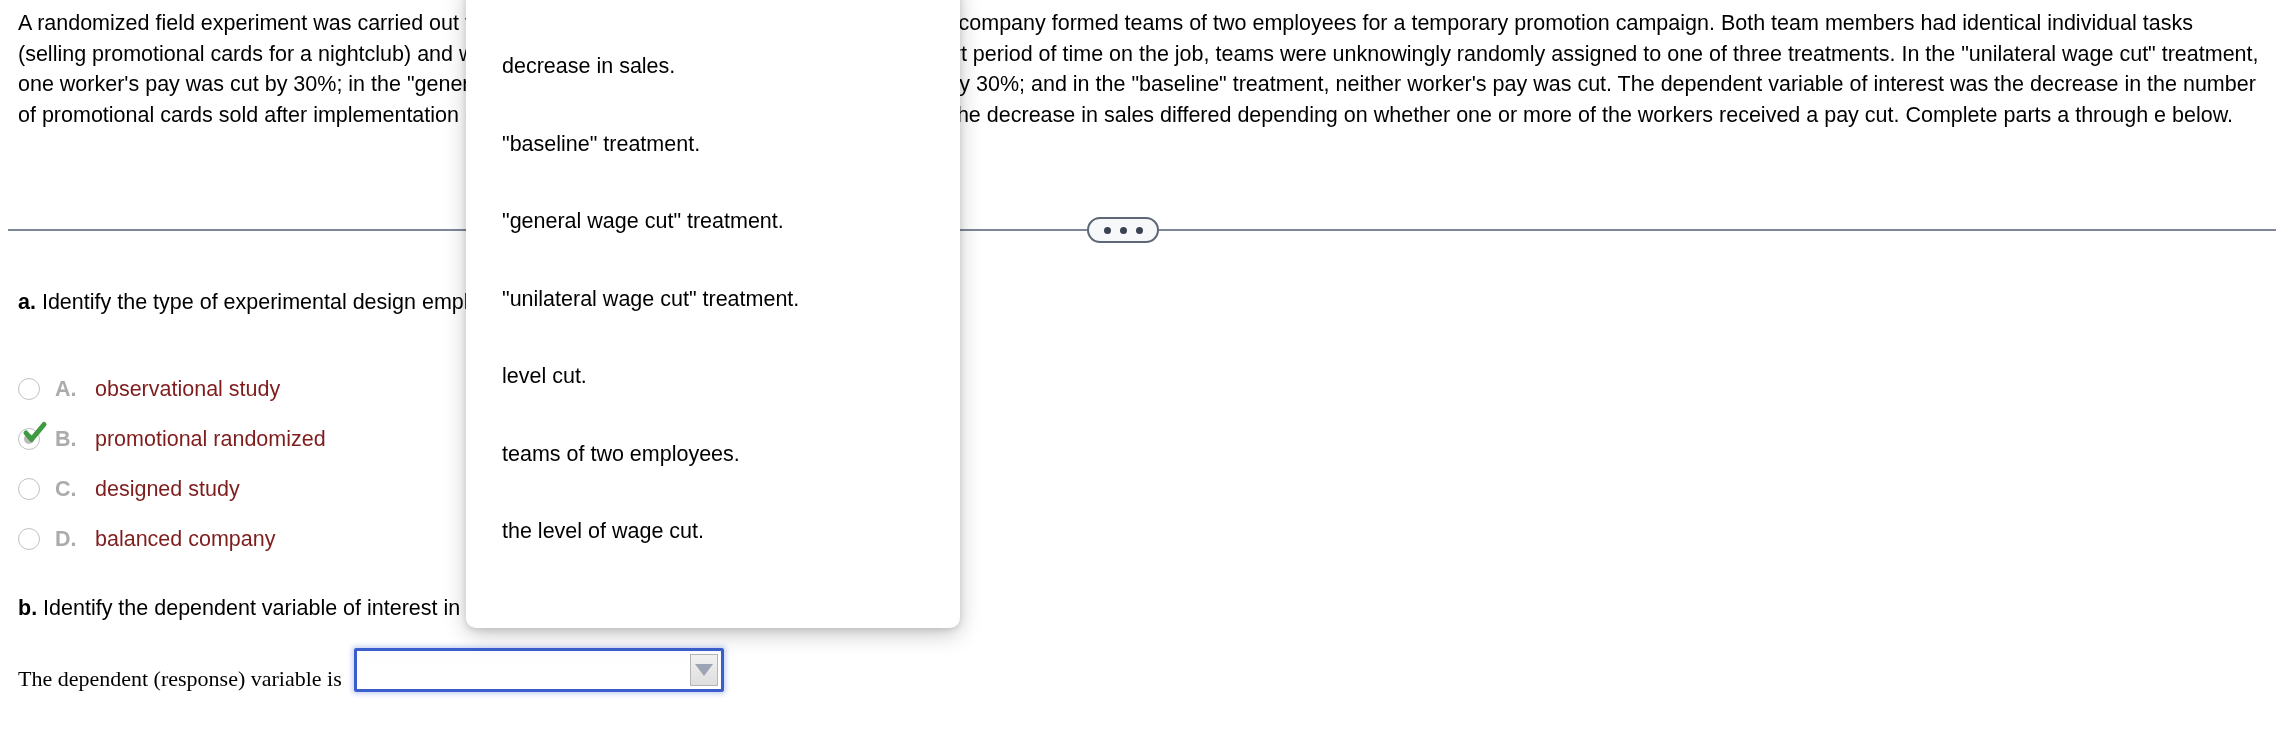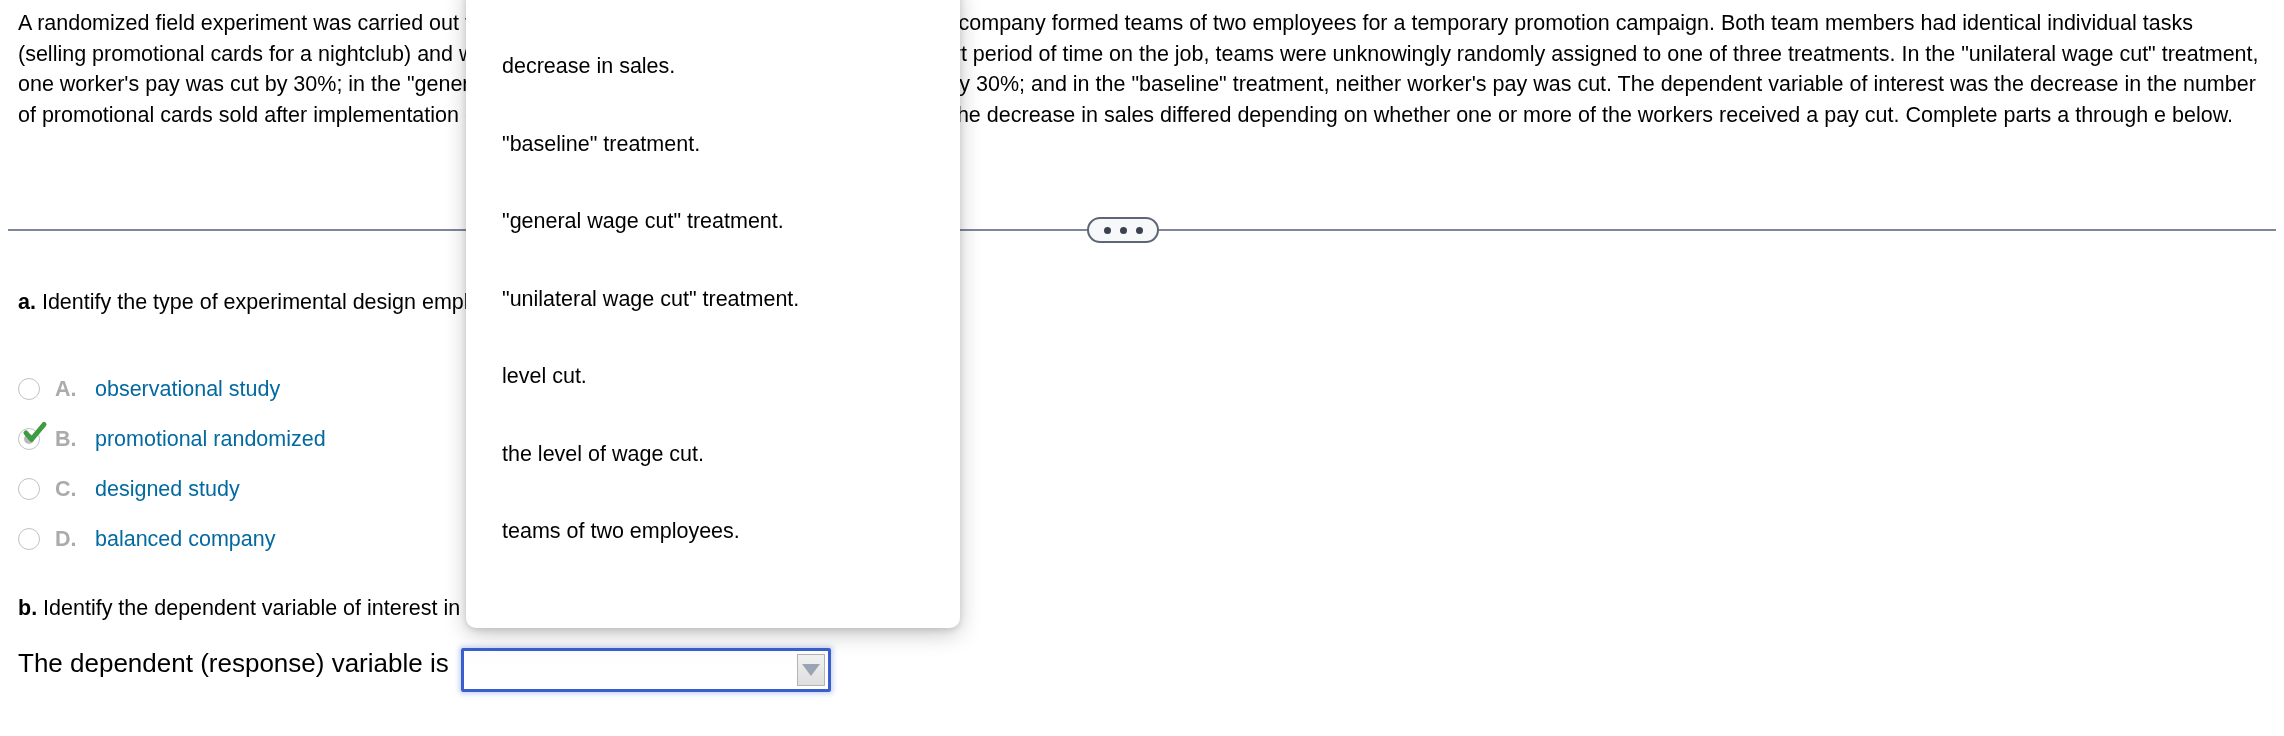--- a/index.html
+++ b/index.html
@@ -125,40 +125,41 @@
     height: 26px;
     display: none;
   }
   .choice-row.selected .check-mark { display: block; }
   .choice-letter {
     color: #a9abad;
     font-weight: bold;
     width: 40px;
     flex: 0 0 auto;
   }
-  .choice-text { color: #0369a1; }
+  .choice-text { color: #7f1d1d; }
 
   
   #part-b-prompt {
     position: absolute;
     left: 18px;
     top: 594px;
     font-size: 21.5px;
     line-height: 28px;
     white-space: nowrap;
   }
   #part-b-prompt .lead { font-weight: bold; }
 
   #answer-row {
     position: absolute;
     left: 18px;
     top: 648px;
     display: flex;
-    align-items: flex-start;
-    font-size: 26px;
+    align-items: flex-end;
+    font-size: 22px;
+    font-family: Liberation Serif, serif;
   }
   #answer-label { margin-right: 12px; white-space: nowrap; }
 
   #answer-select {
     position: relative;
     width: 370px;
     height: 44px;
     box-sizing: border-box;
     border: 3px solid #3a5fcd;
     border-radius: 2px;
@@ -298,16 +299,16 @@
   </div>
 </div>
 
 <div id="dropdown-panel">
   <div id="dropdown-list">
     <div class="dropdown-item">decrease in sales.</div>
     <div class="dropdown-item">"baseline" treatment.</div>
     <div class="dropdown-item">"general wage cut" treatment.</div>
     <div class="dropdown-item">"unilateral wage cut" treatment.</div>
     <div class="dropdown-item">level cut.</div>
+    <div class="dropdown-item">teams of two employees.</div>
     <div class="dropdown-item">the level of wage cut.</div>
-    <div class="dropdown-item">teams of two employees.</div>
   </div>
 </div>
 
 </body></html>

